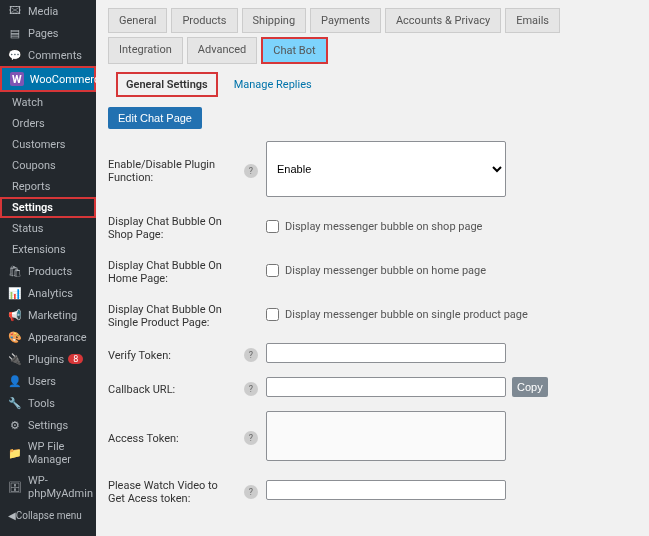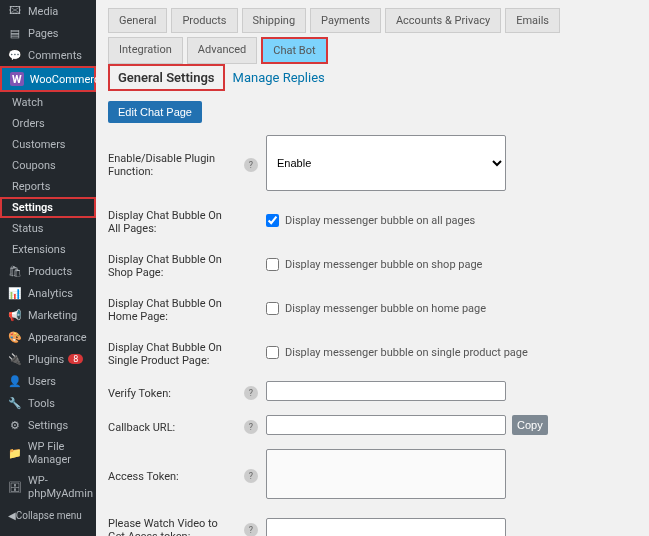--- a/index.html
+++ b/index.html
@@ -9,25 +9,25 @@
 .sidebar-item.active { background: #0073aa; color: #fff; }
 .sidebar-item.sub { padding-left: 12px; font-size: 11px; min-height: 18px; color: #b4b9be; }
 .sidebar-item.sub.active-sub { color: #fff; font-weight: 600; }
 .sidebar-item .icon { width: 14px; height: 14px; margin-right: 6px; display: inline-flex; align-items: center; justify-content: center; font-size: 11px; }
 .sidebar-item.highlight { border: 2px solid #d63638; }
 .sidebar-item.highlight-sub { border: 2px solid #d63638; padding: 2px 10px; }
 .badge { background: #d63638; color: #fff; border-radius: 8px; padding: 0 5px; font-size: 9px; margin-left: 4px; }
 .wc-icon { background: #7f54b3; color: #fff; border-radius: 2px; font-size: 8px; padding: 1px 2px; font-weight: bold; }
 .collapse { display: flex; align-items: center; padding: 6px 8px; color: #b4b9be; font-size: 10px; }
 .main { flex: 1; padding: 8px 12px; overflow: auto; }
-.tabs { display: flex; gap: 4px; margin-bottom: 0; flex-wrap: wrap; }
+.tabs { display: flex; gap: 4px; margin-bottom: 8px; flex-wrap: wrap; }
 .tab { background: #e5e5e5; border: 1px solid #ccc; padding: 5px 10px; font-size: 11px; cursor: pointer; color: #555; }
 .tab.highlight-tab { border: 2px solid #d63638; background: #7dd3fc; }
 .subtabs { display: flex; gap: 0; margin-bottom: 10px; align-items: center; }
-.subtab { padding: 4px 8px; font-size: 13px; color: #0073aa; cursor: pointer; }
+.subtab { padding: 4px 8px; font-size: 11px; color: #0073aa; cursor: pointer; margin-left: 8px; }
 .subtab.active { color: #333; font-weight: 600; }
 .subtab.highlight-sub { border: 2px solid #d63638; }
 .btn { background: #2271b1; color: #fff; border: none; padding: 5px 10px; font-size: 11px; border-radius: 2px; cursor: pointer; }
 .btn-copy { background: #7e8993; color: #fff; border: none; padding: 4px 5px; font-size: 11px; border-radius: 2px; cursor: pointer; }
 .form-row { display: flex; align-items: center; margin-bottom: 14px; }
 .form-label { width: 130px; font-size: 11px; padding-right: 8px; padding-top: 4px; display: flex; align-items: flex-start; }
 .help-icon { width: 14px; height: 14px; border-radius: 50%; background: #ccc; color: #666; display: inline-flex; align-items: center; justify-content: center; font-size: 9px; margin-left: 6px; margin-right: 8px; flex-shrink: 0; margin-top: 3px; }
 .form-control { flex: 1; display: flex; align-items: center; gap: 6px; }
 select.sel { width: 240px; padding: 20px 6px; border: 1px solid #8c8f94; border-radius: 2px; font-size: 11px; background: #fff; }
 input[type="text"].inp { width: 240px; padding: 3px 6px; border: 1px solid #8c8f94; border-radius: 2px; font-size: 11px; background: #fff; }
@@ -152,28 +152,20 @@
   <div style="height:12px"></div>
 
   <div class="form-row">
     <div class="form-label">Enable/Disable Plugin Function:</div>
     <span class="help-icon">?</span>
     <div class="form-control">
         <select class="sel"><option>Enable</option></select>
       </div>
   </div>
 
-  <div class="form-row">
-    <div class="form-label">Display Chat Bubble On All Pages:</div>
-    <span style="width:28px"></span>
-    <div class="form-control">
-        <input type="checkbox" checked="" style="">
-        <span class="cb-label">Display messenger bubble on all pages</span>
-      </div>
-  </div>
 
   <div class="form-row">
     <div class="form-label">Display Chat Bubble On Shop Page:</div>
     <span style="width:28px"></span>
     <div class="form-control">
         <input type="checkbox" style="">
         <span class="cb-label">Display messenger bubble on shop page</span>
       </div>
   </div>
 

